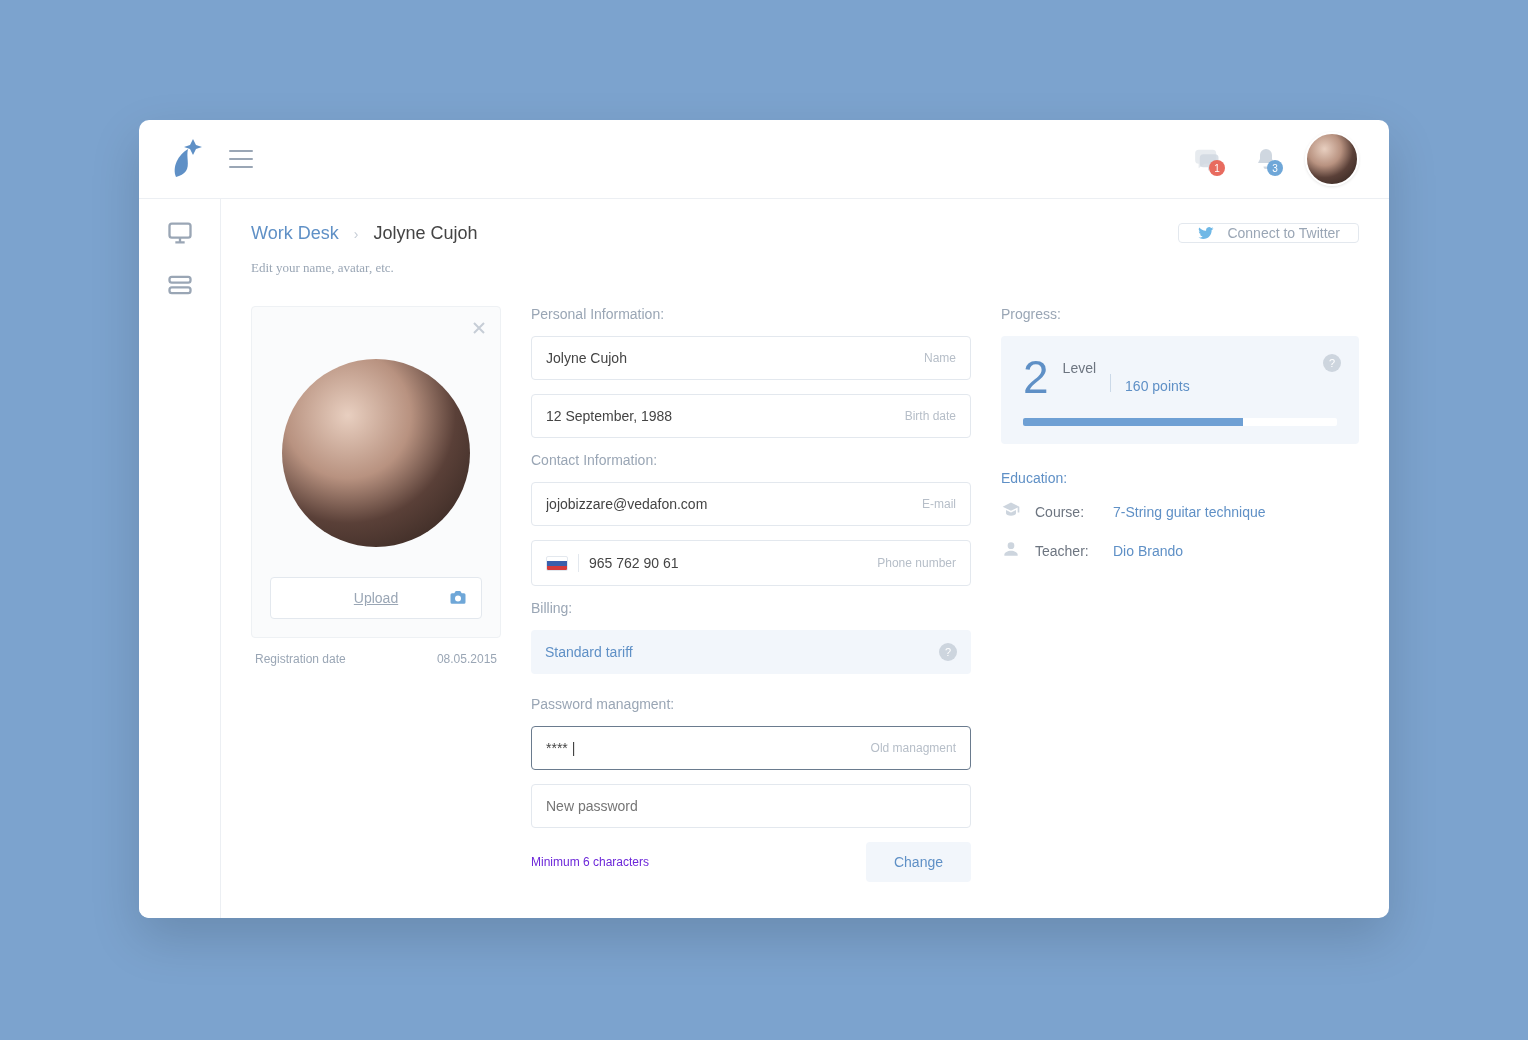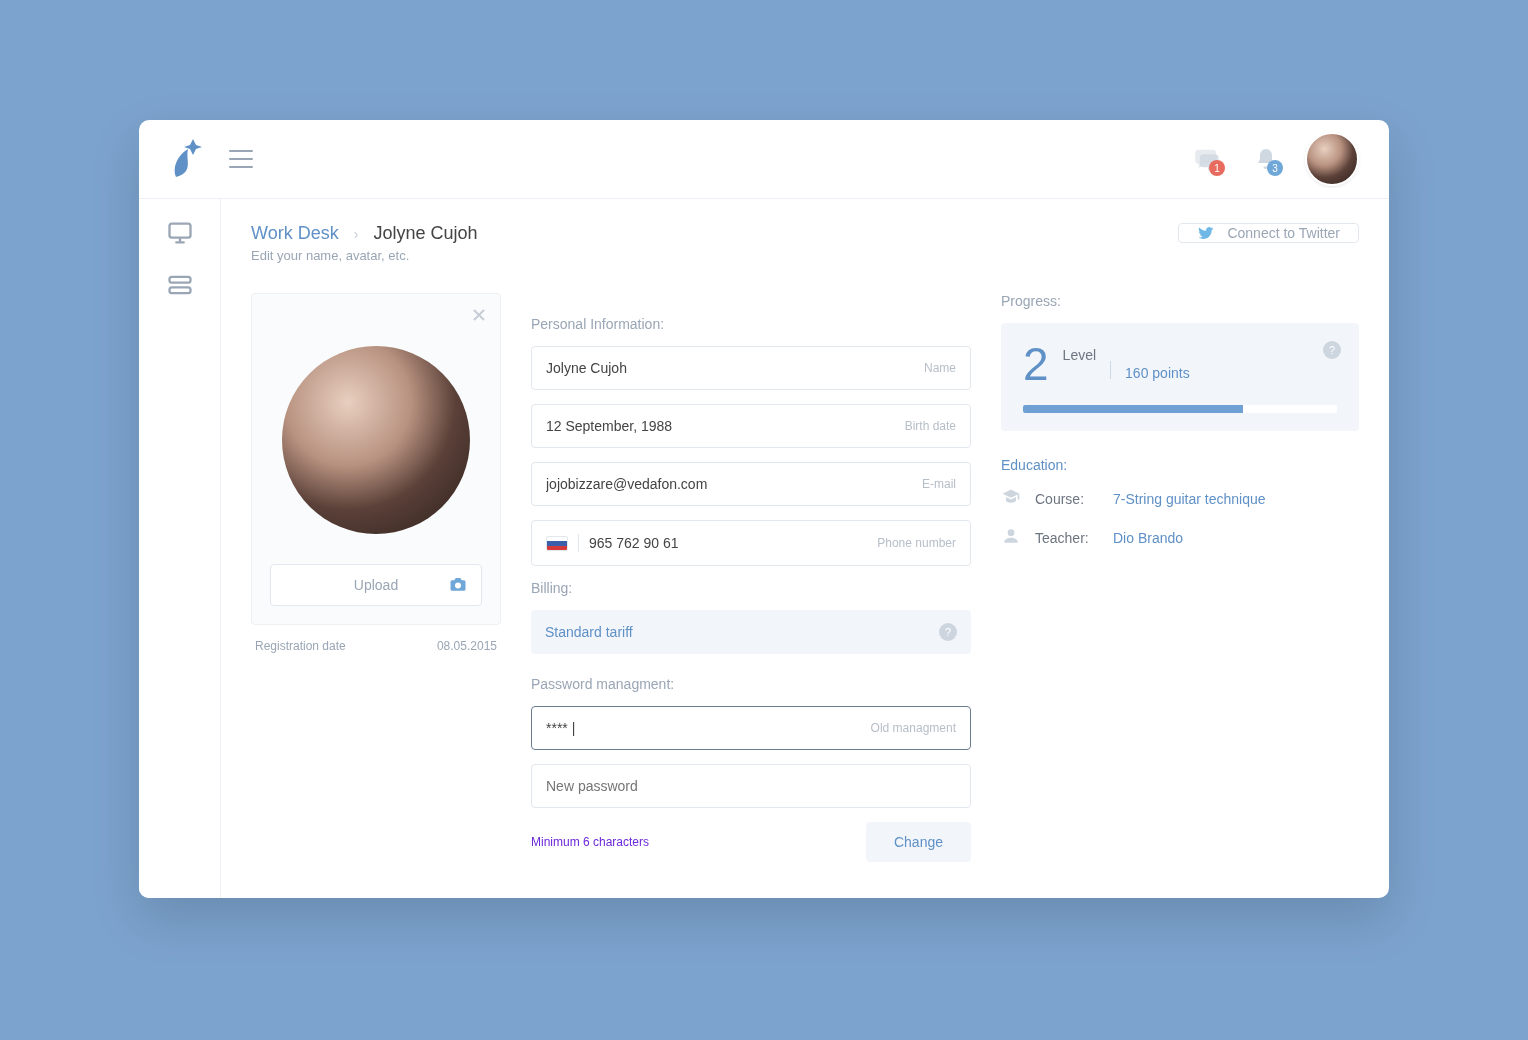--- a/index.html
+++ b/index.html
@@ -83,51 +83,51 @@
 }
 .header-row {
   display:flex; align-items:flex-start; justify-content:space-between;
 }
 .breadcrumb {
   font-size:18px; font-weight:400;
 }
 .breadcrumb .root { color:#5f90c6; }
 .breadcrumb .sep { color:#c6cdd6; margin:0 10px; font-size:14px;}
 .breadcrumb .cur { color:#444; }
-.subtitle { color:#9aa6b5; font-size:13px; margin-top:4px; }
+.subtitle { color:#9aa6b5; font-size:13px; margin-top:16px;font-family:Liberation Serif, serif; }
 .twitter-btn {
   border:1px solid #e3e8ee; border-radius:4px;
   padding:0 18px; display:flex; align-items:center; gap:12px;
   color:#9aa6b5; font-size:14px; cursor:pointer; background:#fff;
 }
 .twitter-btn svg { color:#6fb8e6; }
 .cols {
   display:flex; gap:30px; margin-top:30px;
 }
 .col-left { width:250px; }
-.col-mid { width:440px;margin-top:23px; }
+.col-mid { width:440px; }
 .col-right { flex:1; }
 .avatar-card {
   background:#fafbfc; border:1px solid #eef1f4; border-radius:4px;
   padding:18px; position:relative;
   display:flex; flex-direction:column; align-items:center;
 }
 .avatar-card .close {
   position:absolute; top:14px; right:14px;
   color:#c6cdd6; cursor:pointer;
 }
 .avatar-lg {
   width:188px; height:188px; border-radius:50%;
   background: radial-gradient(circle at 35% 30%, #e8cfc0 0%, #b89280 35%, #5a4038 60%, #2a1f1a 100%);
   margin:34px 0 30px 0;
 }
 .upload-btn {
   width:100%; border:1px solid #e3e8ee; border-radius:4px; background:#fff;
   padding:12px 30px; color:#9aa6b5; font-size:14px; cursor:pointer;
-  display:flex; align-items:center; justify-content:center; gap:12px; position:relative;
+  display:flex; align-items:center; justify-content:center; gap:12px; position:relative;text-decoration:underline;
 }
 .upload-btn .cam { position:absolute; right:14px; color:#6fa7d8; }
 .reg-row {
   display:flex; justify-content:space-between; font-size:12px; color:#9aa6b5;
   padding:14px 4px 0;
 }
 .section-label { color:#9aa6b5; font-size:14px; margin-bottom:14px; }
 .field {
   border:1px solid #e3e8ee; border-radius:4px; background:#fff;
   padding:13px 14px; display:flex; align-items:center; gap:10px;
@@ -278,20 +278,21 @@
           <div class="section-label">Personal Information:</div>
           <div class="field">
             <input value="Jolyne Cujoh" style="">
             <span class="hint">Name</span>
           </div>
           <div class="field">
             <input value="12 September, 1988" style="">
             <span class="hint">Birth date</span>
           </div>
 
+          <div class="section-label" style="margin-top:10px">Contact Information:</div>
           <div class="field">
             <input value="jojobizzare@vedafon.com" style="">
             <span class="hint">E-mail</span>
           </div>
           <div class="field">
             <div class="flag"></div>
             <div class="divider"></div>
             <input value="965 762 90 61" style="">
             <span class="hint">Phone number</span>
           </div>

